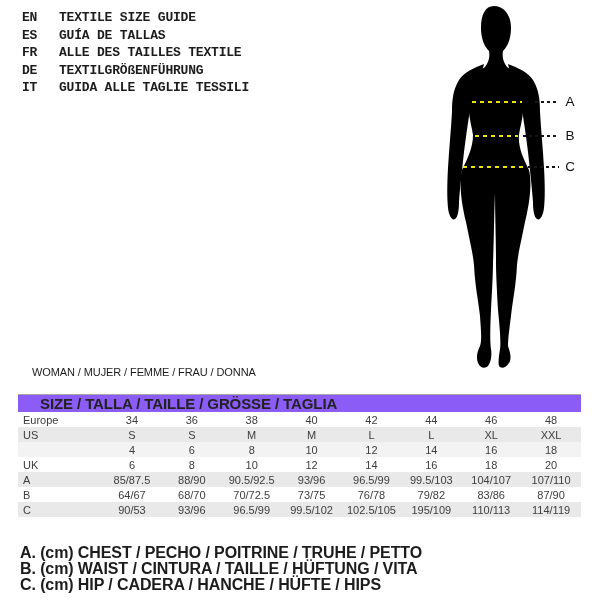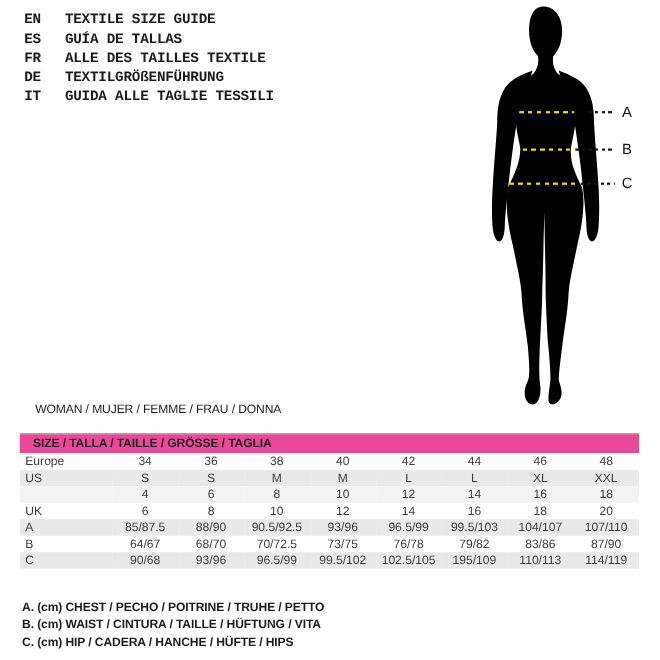--- a/index.html
+++ b/index.html
@@ -16,32 +16,32 @@
   .figure-area{position:absolute;left:390px;top:0;width:210px;height:380px;}
   .figure-area svg{position:absolute;left:0;top:0;}
   .meas{position:absolute;height:2px;}
   .meas-yellow{background:repeating-linear-gradient(90deg,#e8e400 0 4px,transparent 4px 8px);}
   .meas-black{background:repeating-linear-gradient(90deg,#161616 0 3px,transparent 3px 6px);}
   .meas-label{position:absolute;width:18px;text-align:center;font-size:13.5px;color:#111;}
   
   .table-title{position:absolute;left:20px;top:366px;font-weight:normal;font-size:11px;letter-spacing:-.1px;margin-left:12px;}
   .size-table-wrap{position:absolute;left:18px;top:394px;width:563px;}
   .size-header{
-    background:#ec4899;border-top:1px solid #a6a6a6;
-    font-weight:bold;font-size:11px;color:#222;
-    height:17px;line-height:17px;padding-left:12px;letter-spacing:-.1px;
+    background:#8b5cf6;border-top:1px solid #a6a6a6;
+    font-weight:bold;font-size:15px;color:#222;
+    height:17px;line-height:17px;padding-left:22px;letter-spacing:-.1px;
   }
   table.sizes{width:100%;border-collapse:collapse;table-layout:fixed;font-size:11px;color:#3d3d3d;}
   table.sizes td{height:15px;padding:0;text-align:center;white-space:nowrap;overflow:hidden;}
   table.sizes td.rowlabel{text-align:left;padding-left:5px;margin-left:28px;}
   tr.shade-none{background:#ffffff;}
   tr.shade-med{background:#e9e9e9;}
   tr.shade-light{background:#f3f3f3;}
   
-  .legend{position:absolute;left:20px;top:545px;font-weight:bold;font-size:11px;line-height:15.8px;letter-spacing:-.1px;}
+  .legend{position:absolute;left:20px;top:545px;font-weight:bold;font-size:16px;line-height:15.8px;letter-spacing:-.1px;}
 </style>
 </head>
 <body>
 
 <div class="lang-block">
   <div class="lang-row">
     <span class="lang-code">EN</span>
     <span class="lang-label">TEXTILE SIZE GUIDE</span>
   </div>
   <div class="lang-row">
@@ -180,21 +180,21 @@
       <td>68/70</td>
       <td>70/72.5</td>
       <td>73/75</td>
       <td>76/78</td>
       <td>79/82</td>
       <td>83/86</td>
       <td>87/90</td>
     </tr>
     <tr class="shade-med">
       <td class="rowlabel">C</td>
-      <td>90/68</td>
+      <td>90/53</td>
       <td>93/96</td>
       <td>96.5/99</td>
       <td>99.5/102</td>
       <td>102.5/105</td>
       <td>195/109</td>
       <td>110/113</td>
       <td>114/119</td>
     </tr>
   </tbody>
     </table>

